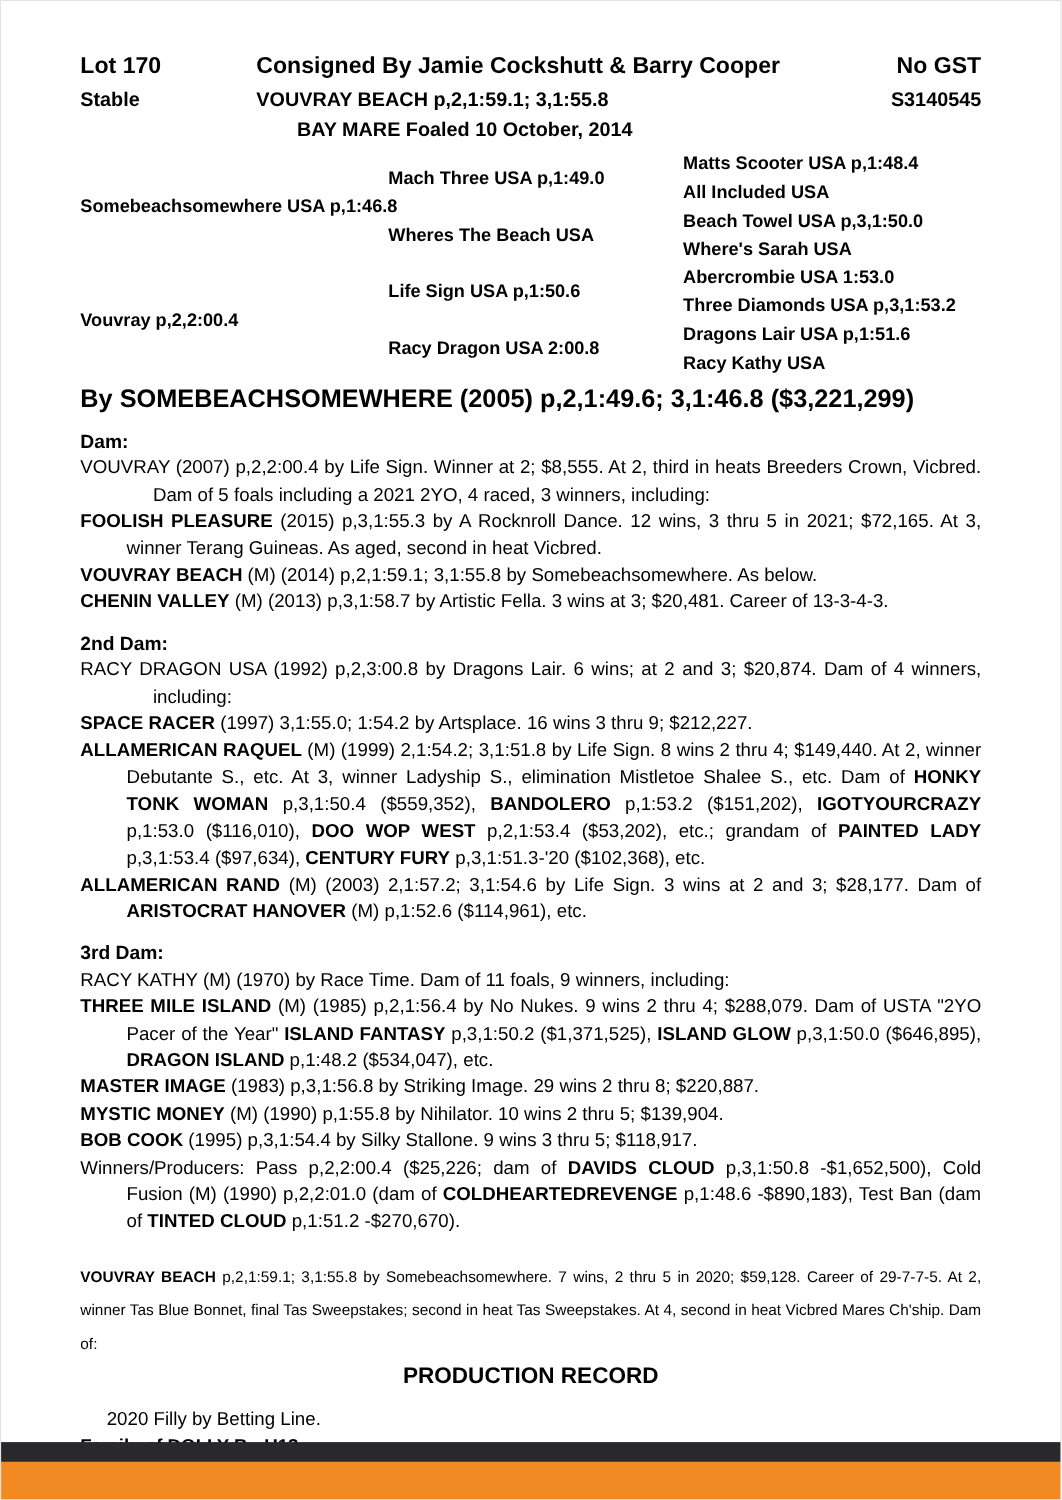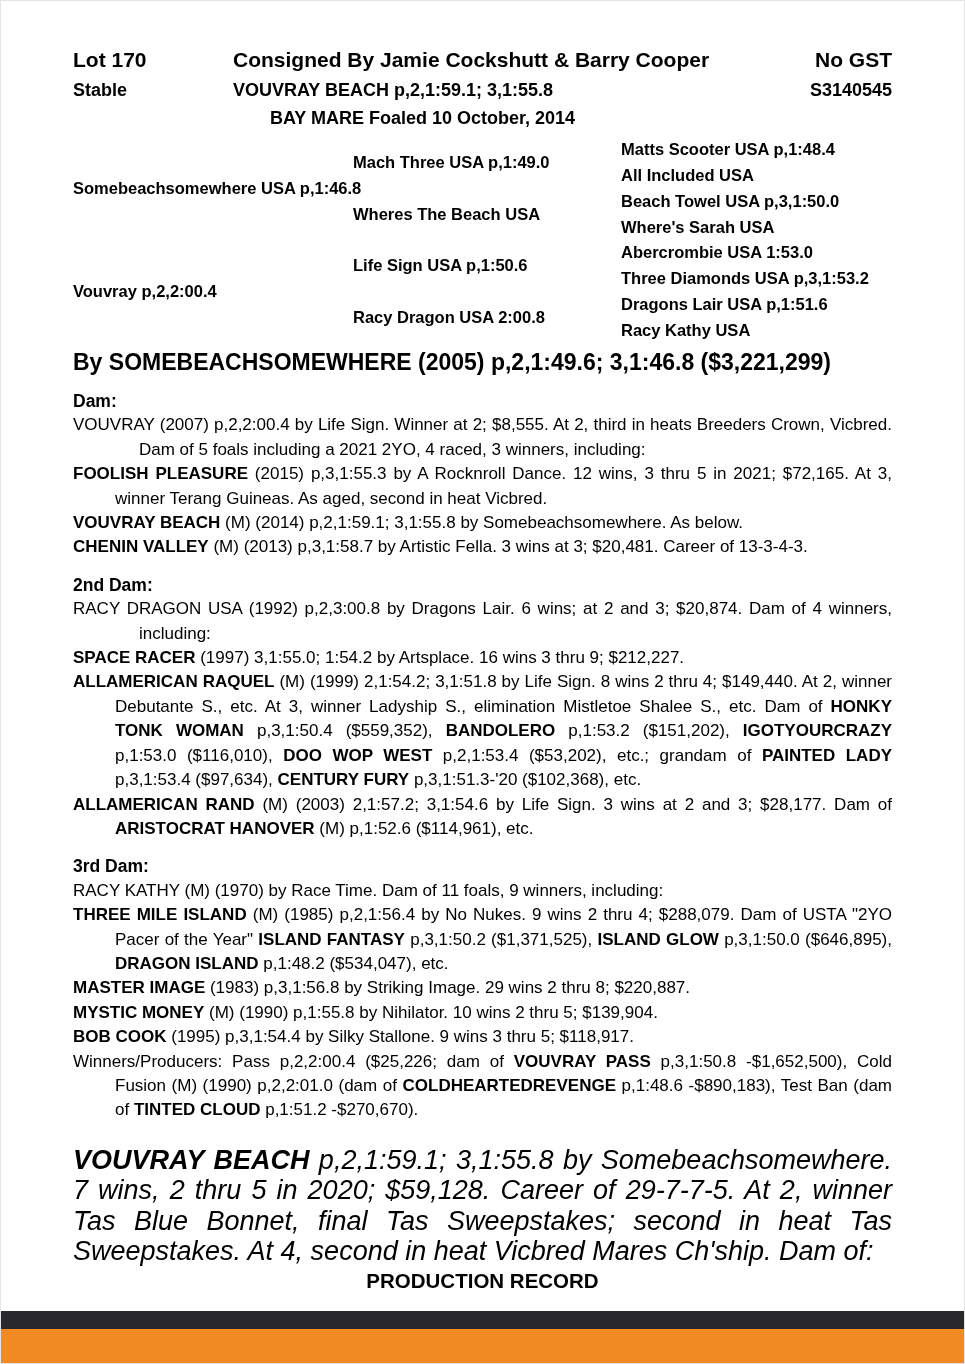--- a/index.html
+++ b/index.html
@@ -30,21 +30,21 @@
   .ped-c3{flex:1;}
   .ped-entry{white-space:nowrap;}
 
   
   .byline{font-weight:bold;font-size:23px;margin-top:6px;}
   .sections{font-size:17px;line-height:24.4px;}
   .sec-heading{font-weight:bold;font-size:17.5px;margin-top:13px;}
   .entry-main{padding-left:66px;text-indent:-66px;text-align:justify;}
   .entry-sub{padding-left:42px;text-indent:-42px;text-align:justify;}
 
-  .race{margin-top:22px;font-size:27px;line-height:30.4px;text-align:justify;font-style:italic;}
+  .race{margin-top:22px;font-size:14px;line-height:30.4px;text-align:justify;}
   .prod-heading{text-align:center;font-weight:bold;font-size:20.5px;line-height:30px;}
   .prod-item{font-size:17px;line-height:24px;padding-left:24px;margin-top:12px;}
   .family{font-weight:bold;font-size:17px;line-height:24px;margin-top:1px;}
 
   
   .bar-dark{position:absolute;left:0;right:0;bottom:34px;height:18px;}
   .bar-orange{position:absolute;left:0;right:0;bottom:0;height:34px;}
 
   b{font-weight:bold;}
 </style>
@@ -101,21 +101,21 @@
         <div class="entry-main">RACY DRAGON USA (1992) p,2,3:00.8 by Dragons Lair. 6 wins; at 2 and 3; $20,874. Dam of 4 winners, including:</div>
         <div class="entry-sub"><b>SPACE RACER</b> (1997) 3,1:55.0; 1:54.2 by Artsplace. 16 wins 3 thru 9; $212,227.</div>
         <div class="entry-sub"><b>ALLAMERICAN RAQUEL</b> (M) (1999) 2,1:54.2; 3,1:51.8 by Life Sign. 8 wins 2 thru 4; $149,440. At 2, winner Debutante S., etc. At 3, winner Ladyship S., elimination Mistletoe Shalee S., etc. Dam of <b>HONKY TONK WOMAN</b> p,3,1:50.4 ($559,352), <b>BANDOLERO</b> p,1:53.2 ($151,202), <b>IGOTYOURCRAZY</b> p,1:53.0 ($116,010), <b>DOO WOP WEST</b> p,2,1:53.4 ($53,202), etc.; grandam of <b>PAINTED LADY</b> p,3,1:53.4 ($97,634), <b>CENTURY FURY</b> p,3,1:51.3-'20 ($102,368), etc.</div>
         <div class="entry-sub"><b>ALLAMERICAN RAND</b> (M) (2003) 2,1:57.2; 3,1:54.6 by Life Sign. 3 wins at 2 and 3; $28,177. Dam of <b>ARISTOCRAT HANOVER</b> (M) p,1:52.6 ($114,961), etc.</div>
         <div class="sec-heading">3rd Dam:</div>
         <div class="entry-main">RACY KATHY (M) (1970) by Race Time. Dam of 11 foals, 9 winners, including:</div>
         <div class="entry-sub"><b>THREE MILE ISLAND</b> (M) (1985) p,2,1:56.4 by No Nukes. 9 wins 2 thru 4; $288,079. Dam of USTA "2YO Pacer of the Year" <b>ISLAND FANTASY</b> p,3,1:50.2 ($1,371,525), <b>ISLAND GLOW</b> p,3,1:50.0 ($646,895), <b>DRAGON ISLAND</b> p,1:48.2 ($534,047), etc.</div>
         <div class="entry-sub"><b>MASTER IMAGE</b> (1983) p,3,1:56.8 by Striking Image. 29 wins 2 thru 8; $220,887.</div>
         <div class="entry-sub"><b>MYSTIC MONEY</b> (M) (1990) p,1:55.8 by Nihilator. 10 wins 2 thru 5; $139,904.</div>
         <div class="entry-sub"><b>BOB COOK</b> (1995) p,3,1:54.4 by Silky Stallone. 9 wins 3 thru 5; $118,917.</div>
-        <div class="entry-sub">Winners/Producers: Pass p,2,2:00.4 ($25,226; dam of <b>VOUVRAY PASS</b> p,3,1:50.8 -$1,652,500), Cold Fusion (M) (1990) p,2,2:01.0 (dam of <b>COLDHEARTEDREVENGE</b> p,1:48.6 -$890,183), Test Ban (dam of <b>TINTED CLOUD</b> p,1:51.2 -$270,670).</div>
+        <div class="entry-sub">Winners/Producers: Pass p,2,2:00.4 ($25,226; dam of <b>DAVIDS CLOUD</b> p,3,1:50.8 -$1,652,500), Cold Fusion (M) (1990) p,2,2:01.0 (dam of <b>COLDHEARTEDREVENGE</b> p,1:48.6 -$890,183), Test Ban (dam of <b>TINTED CLOUD</b> p,1:51.2 -$270,670).</div>
       </div>
 
     <div class="race"><b>VOUVRAY BEACH</b> p,2,1:59.1; 3,1:55.8 by Somebeachsomewhere. 7 wins, 2 thru 5 in 2020; $59,128. Career of 29-7-7-5. At 2, winner Tas Blue Bonnet, final Tas Sweepstakes; second in heat Tas Sweepstakes. At 4, second in heat Vicbred Mares Ch'ship. Dam of:</div>
 
     <div class="prod-heading">PRODUCTION RECORD</div>
     <div>
         <div class="prod-item">2020 Filly by Betting Line.</div>
       </div>
     <div class="family">Family of DOLLY B - U13</div>
 

